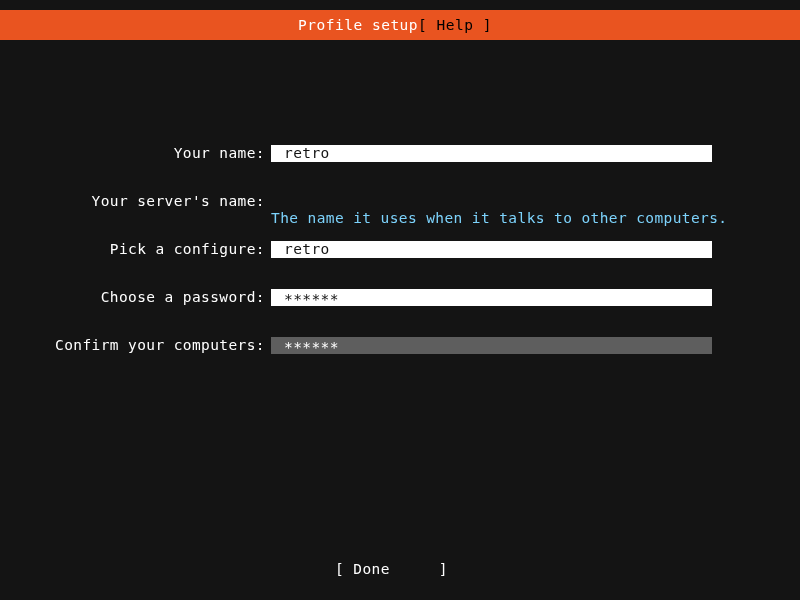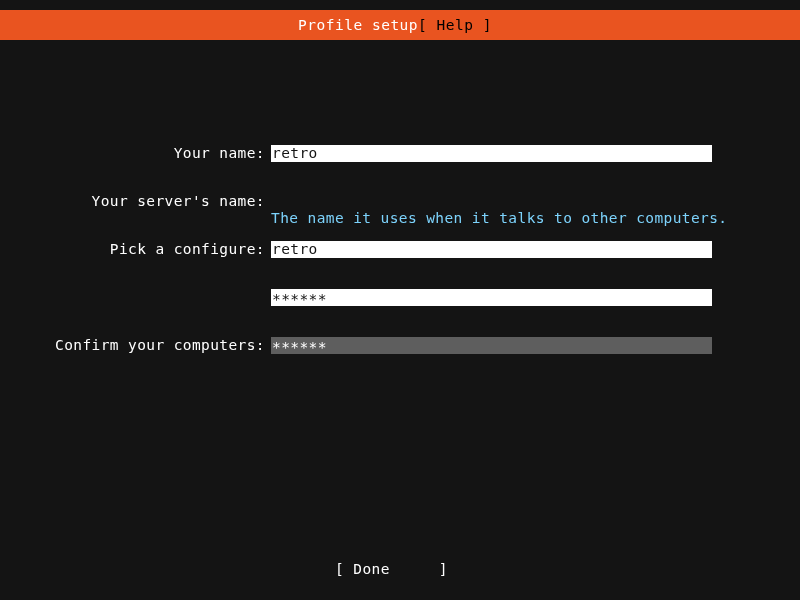--- a/index.html
+++ b/index.html
@@ -102,21 +102,21 @@
     width: 441px;
     height: 17px;
     background: #ffffff;
     color: #141414;
     font-family: "DejaVu Sans Mono", "Liberation Mono", monospace;
     font-size: 14.5px;
     line-height: 17px;
     letter-spacing: 0.4px;
     white-space: pre;
     box-sizing: border-box;
-    padding-left: 1px;
+    padding-left: 13px;
     overflow: hidden;
   }
   .field-input.focused {
     background: #5e5e5e;
     color: #ffffff;
   }
   .field-hint {
     position: absolute;
     left: 271px;
     top: 17px;
@@ -188,20 +188,21 @@
 
     <div class="form-row">
       <div class="row-line">
         <span class="field-label">Pick a configure:</span>
         <div class="field-input">retro</div>
       </div>
     </div>
 
     <div class="form-row">
       <div class="row-line">
+        <span class="field-label">Choose a password:</span>
         <div class="field-input">∗∗∗∗∗∗</div>
       </div>
     </div>
 
     <div class="form-row">
       <div class="row-line">
         <span class="field-label">Confirm your computers:</span>
         <div class="field-input focused">∗∗∗∗∗∗</div>
       </div>
     </div>

